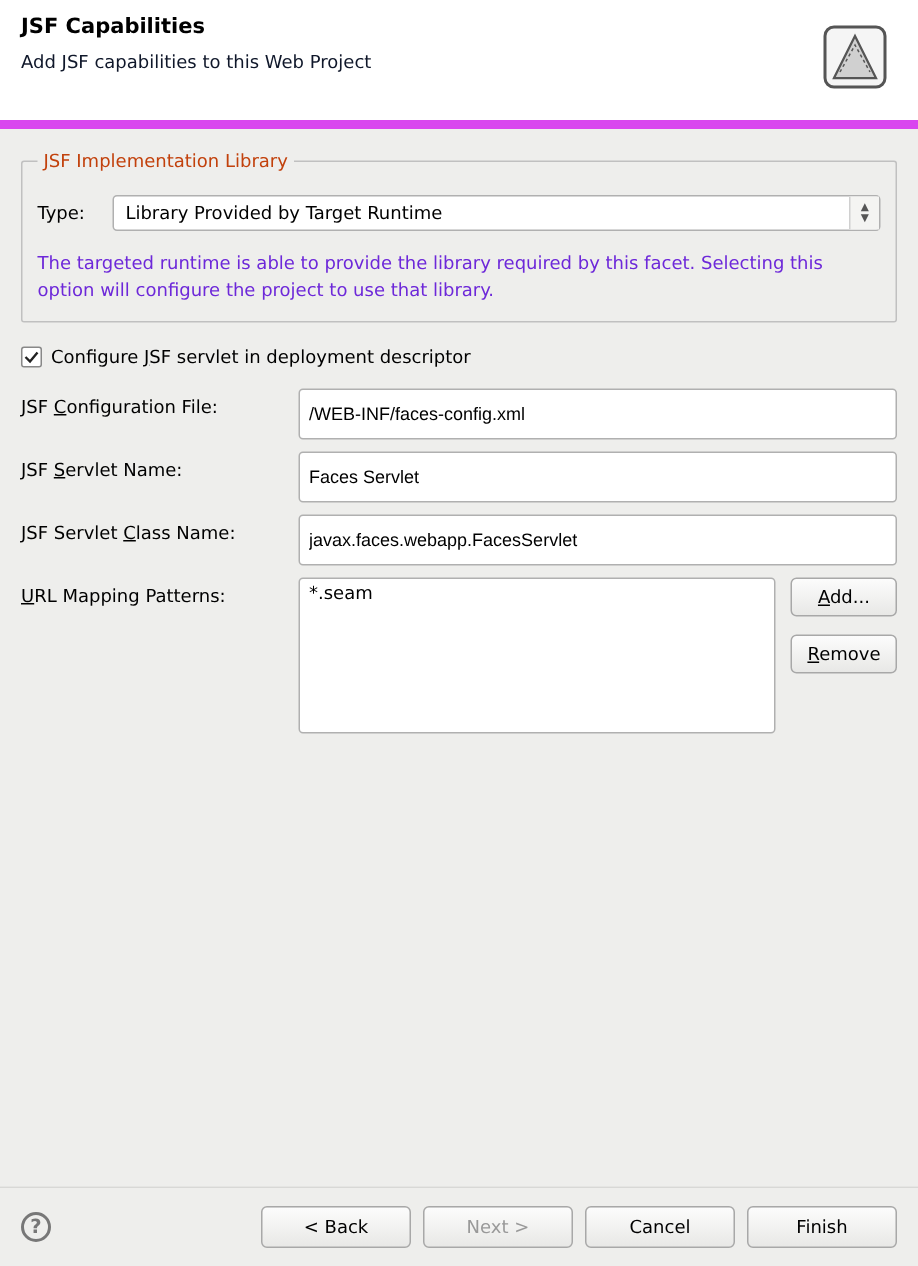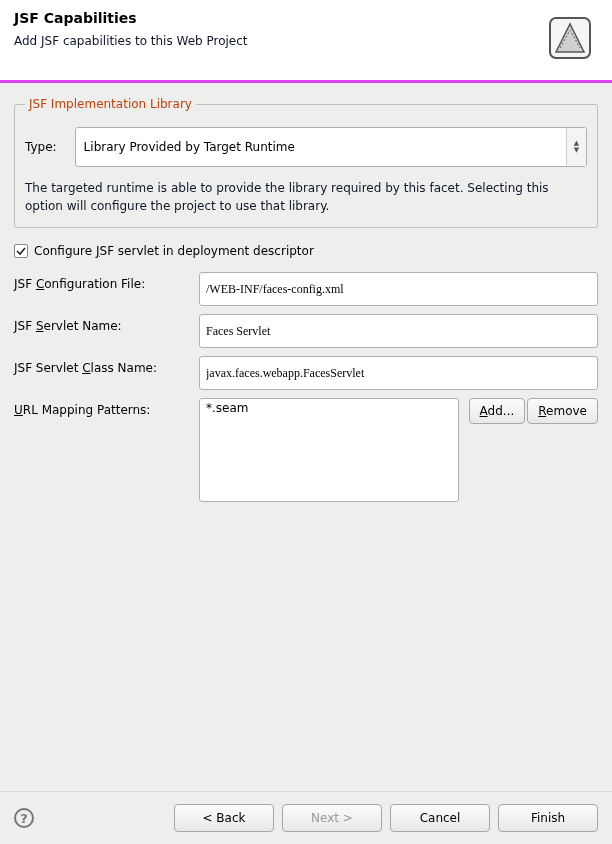--- a/index.html
+++ b/index.html
@@ -1,40 +1,40 @@
 <!DOCTYPE html>
 <html><head>
 <meta charset="utf-8">
 <style>
 * { box-sizing: border-box; margin: 0; padding: 0; }
 body { font-family: "DejaVu Sans", "Liberation Sans", sans-serif; font-size: 12px; color: #000; background: #fff; width: 612px; height: 844px; overflow: hidden; }
 .wizard { display: flex; flex-direction: column; height: 100%; }
-.header { background: #fff; padding: 10px 14px 14px 14px; border-bottom: 3px solid #d946ef; display: flex; justify-content: space-between; align-items: flex-start; }
+.header { background: #fff; padding: 10px 14px 14px 14px; border-bottom: 6px solid #d946ef; display: flex; justify-content: space-between; align-items: flex-start; }
 .header-text { flex: 1; }
 .header-title { font-size: 14px; font-weight: bold; margin-bottom: 8px; }
 .header-desc { font-size: 12px; color: #0f172a; }
 .header-icon { width: 56px; height: 56px; display: flex; align-items: center; justify-content: center; }
 .content { flex: 1; background: #eeeeec; padding: 14px; overflow: auto; }
 .fieldset { border: 1px solid #c0c0c0; border-radius: 2px; padding: 10px 10px 12px 10px; margin-bottom: 16px; background: #eeeeec; }
 .fieldset-title { font-size: 12px; color: #c2410c; padding: 0 4px; background: #eeeeec; }
 .fieldset-row { display: flex; align-items: center; gap: 18px; margin-top: 6px; }
 .label { font-size: 12px; }
-.combo-wrap { flex: 1; display: flex; align-items: stretch; background: #fff; border: 1px solid #b0b0b0; border-radius: 3px; height: 40px; }
+.combo-wrap { flex: 1; display: flex; align-items: stretch; background: #fff; border: 1px solid #b0b0b0; border-radius: 3px; height: 24px; }
 .combo-text { flex: 1; padding: 0 8px; display: flex; align-items: center; }
 .combo-btn { width: 20px; display: flex; flex-direction: column; align-items: center; justify-content: center; border-left: 1px solid #d0d0d0; background: #f4f4f2; }
 .combo-btn span { font-size: 7px; line-height: 7px; color: #555; }
-.info-text { font-size: 12px; color: #0f172a; margin-top: 12px; line-height: 1.5; }
+.info-text { font-size: 12px; color: #6d28d9; margin-top: 12px; line-height: 1.5; }
 .checkbox-row { display: flex; align-items: center; gap: 6px; margin: 8px 0 14px 0; }
 .checkbox { width: 14px; height: 14px; border: 1px solid #888; background: #fff; display: flex; align-items: center; justify-content: center; border-radius: 2px; }
 .checkbox svg { width: 10px; height: 10px; }
 .form-grid { display: grid; grid-template-columns: 175px 1fr auto; gap: 8px 10px; align-items: start; }
 .form-label { font-size: 12px; padding-top: 5px; }
-.text-input { height: 24px; border: 1px solid #b0b0b0; border-radius: 3px; background: #fff; padding: 16px 6px; font-family: Liberation Serif, serif; font-size: 12px; width: 100%; grid-column: 2 / span 2; }
+.text-input { height: 24px; border: 1px solid #b0b0b0; border-radius: 3px; background: #fff; padding: 16px 6px; font-family: Liberation Sans, sans-serif; font-size: 12px; width: 100%; grid-column: 2 / span 2; }
 .listbox { border: 1px solid #b0b0b0; border-radius: 3px; background: #fff; height: 104px; padding: 2px 6px; font-size: 12px; }
-.side-buttons { display: flex; flex-direction: row; gap: 2px; }
+.side-buttons { display: flex; flex-direction: column; gap: 12px; }
 .btn { background: linear-gradient(#fcfcfc, #e8e8e6); border: 1px solid #a8a8a8; border-radius: 4px; padding: 5px 10px; font-size: 12px; font-family: inherit; min-width: 54px; cursor: pointer; }
 .footer { background: #eeeeec; border-top: 1px solid #d8d8d6; padding: 12px 14px; display: flex; align-items: center; gap: 8px; }
 .help-icon { width: 20px; height: 20px; border: 2px solid #777; border-radius: 50%; display: flex; align-items: center; justify-content: center; color: #777; font-weight: bold; font-size: 13px; cursor: pointer; }
 .footer-spacer { flex: 1; }
 .footer .nav-btn { min-width: 100px; padding: 6px 10px; }
 .footer .nav-btn.disabled { color: #999; }
 u { text-decoration: underline; }
 </style>
 </head>
 <body>

